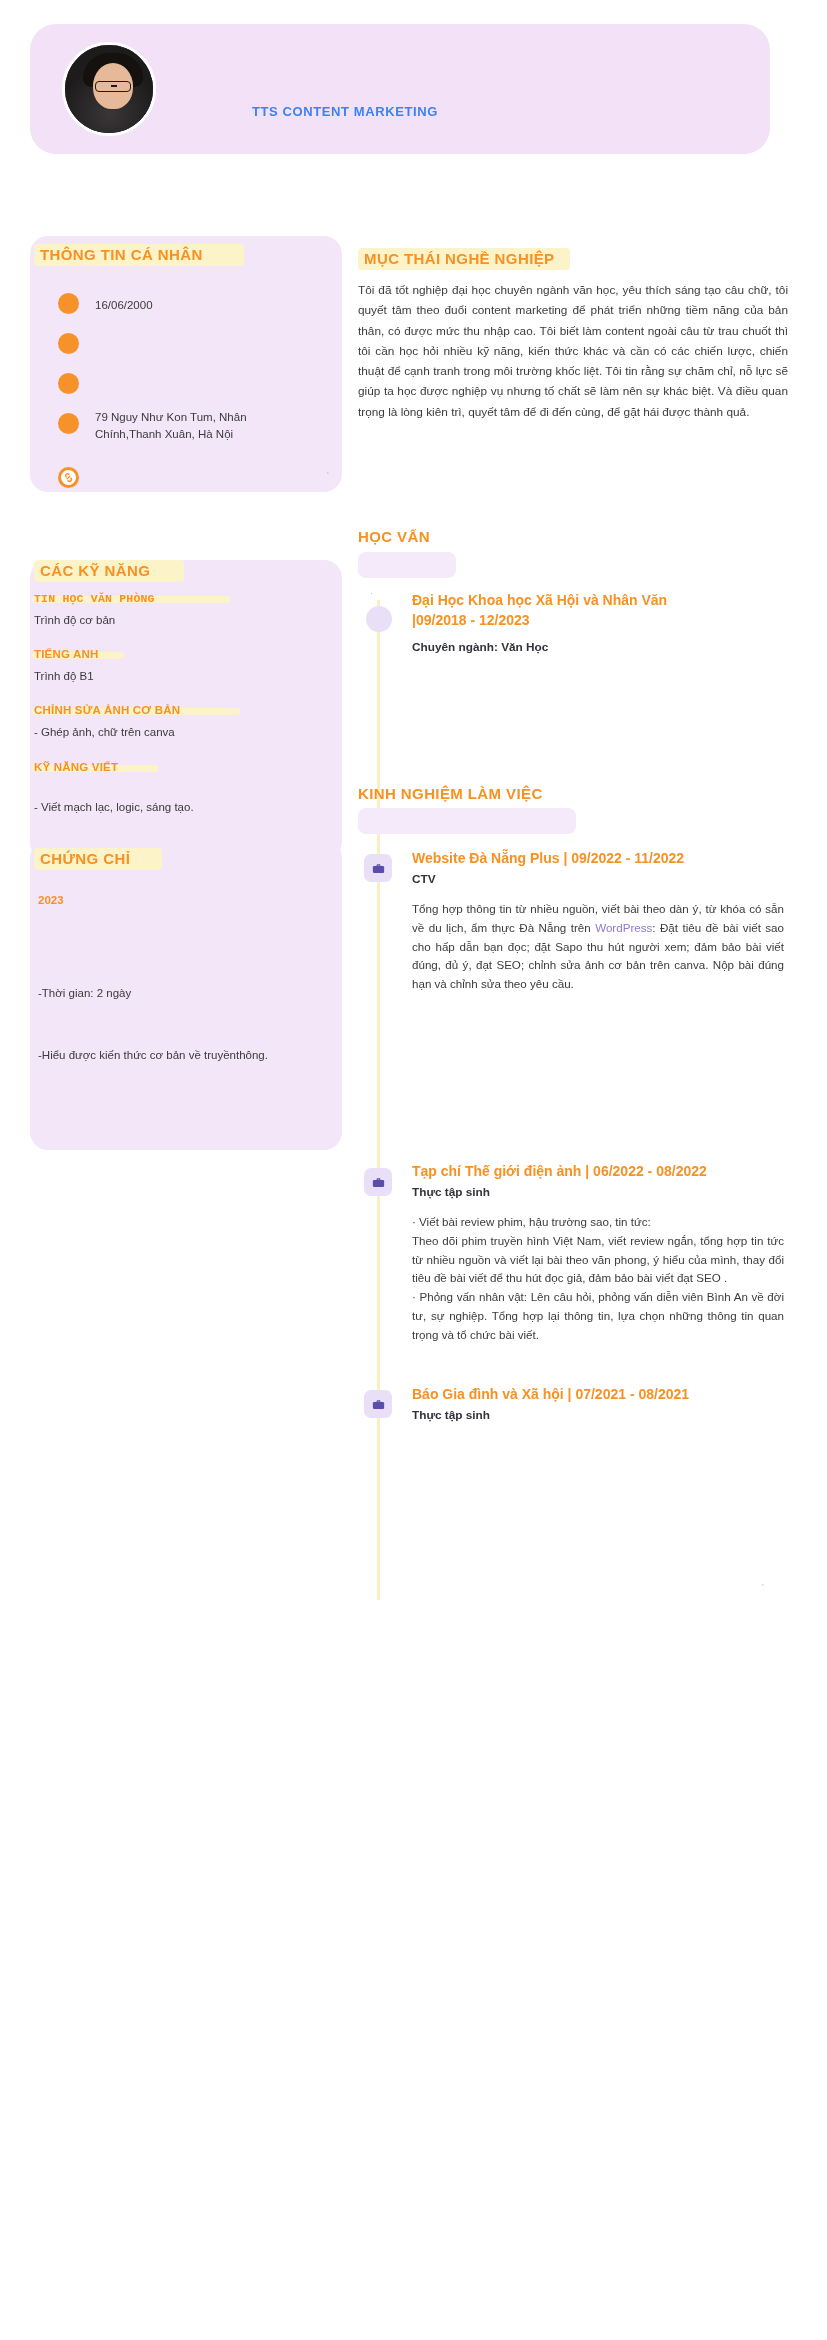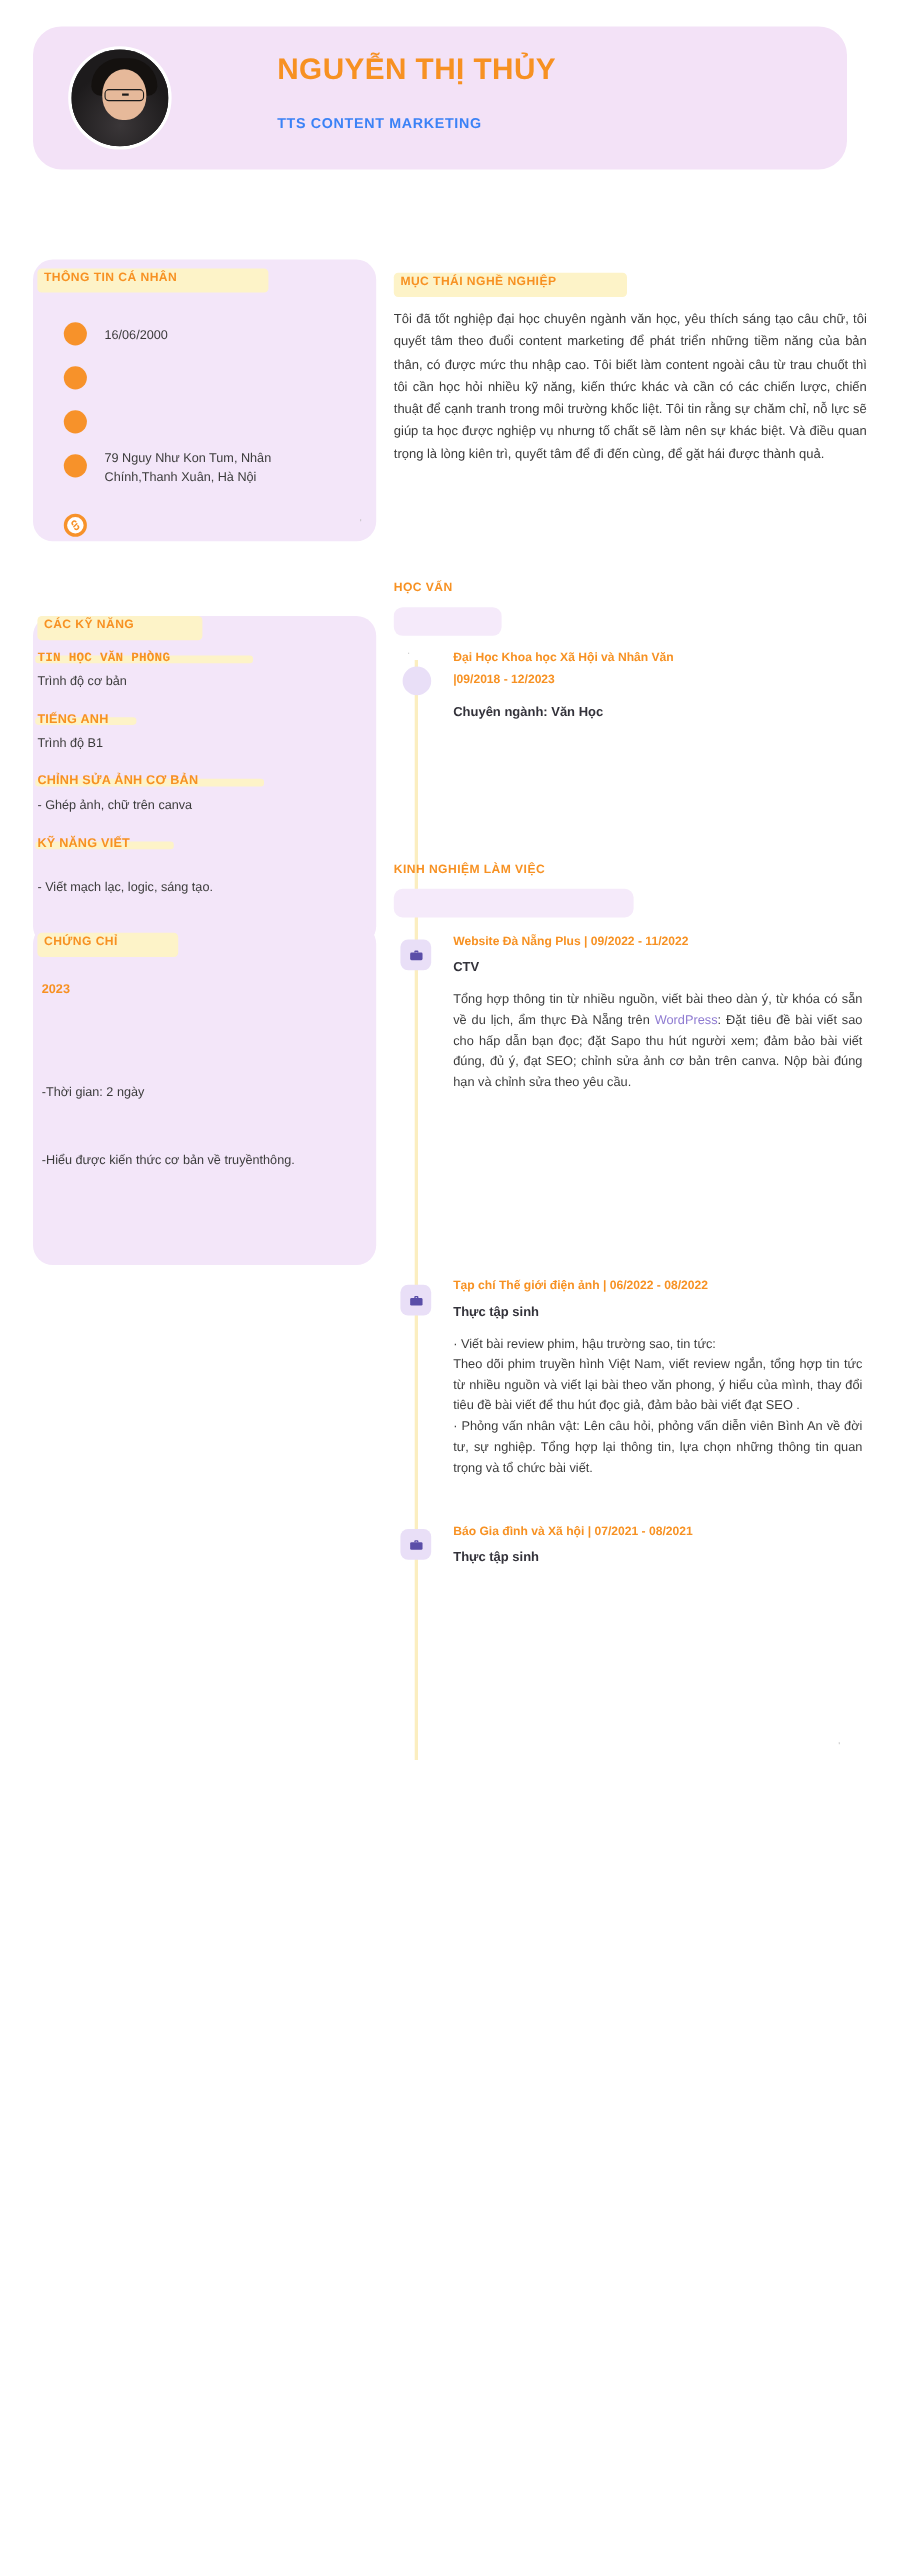--- a/index.html
+++ b/index.html
@@ -117,21 +117,21 @@
     left: 30px;
     top: 840px;
     width: 312px;
     height: 310px;
     background: #f3e6f9;
     border-radius: 18px;
   }
 
   .sec-title {
     position: absolute;
-    font-size: 11px;
+    font-size: 15px;
     font-weight: bold;
     color: #f79122;
     letter-spacing: 0.4px;
     z-index: 4;
   }
   .sec-title-bg {
     position: absolute;
     background: #fdf3c8;
     border-radius: 4px;
     z-index: 3;
@@ -236,21 +236,21 @@
     position: absolute;
     width: 26px;
     height: 26px;
     border-radius: 50%;
     background: #e9dff7;
     z-index: 5;
   }
 
   .job-title {
     position: absolute;
-    font-size: 11px;
+    font-size: 14px;
     font-weight: bold;
     color: #f79122;
     z-index: 4;
   }
   .job-sub {
     position: absolute;
     font-size: 11.8px;
     font-weight: bold;
     color: #33323a;
     z-index: 4;
@@ -287,21 +287,20 @@
 
   <div class="header">
     <div class="avatar">
       <div class="face">
         <div class="hair"></div>
         <div class="skin"></div>
         <div class="glasses"></div>
       </div>
     </div>
   </div>
-  <div class="header-name">NGUYỄN THỊ THỦY</div>
   <div class="header-role">TTS CONTENT MARKETING</div>
 
   <div class="left-panel"></div>
   <div class="left-panel-2"></div>
   <div class="left-panel-3"></div>
 
   <div class="sec-title-bg" style="left:34px; top:244px; width:210px; height:22px;"></div>
   <div class="sec-title" style="left:40px; top:246px;">THÔNG TIN CÁ NHÂN</div>
 
   <div class="dot" style="left:58px; top:293px;"></div>

